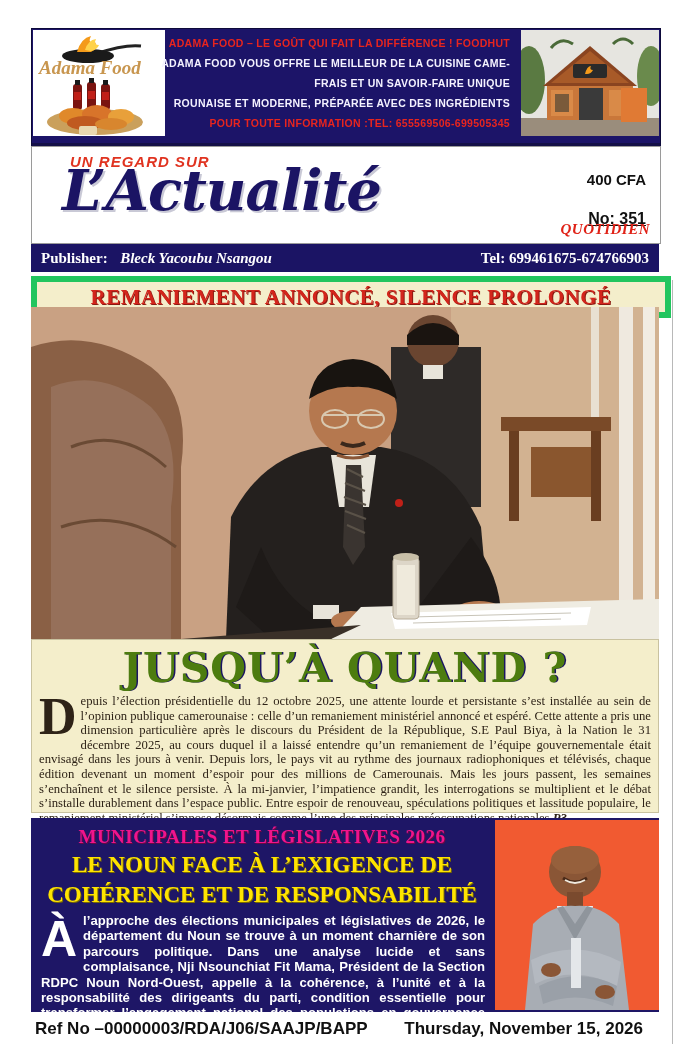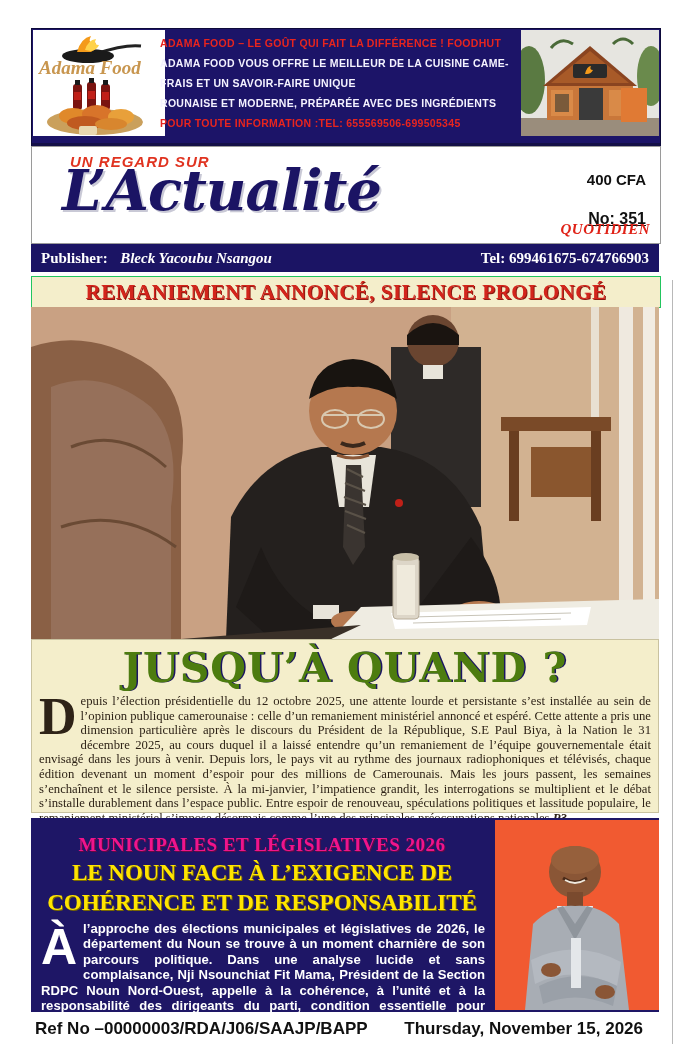--- a/index.html
+++ b/index.html
@@ -5,21 +5,21 @@
   html,body{margin:0;padding:0;background:#ffffff;}
   .page{position:relative;width:685px;height:1055px;background:#ffffff;overflow:hidden;
         font-family:"Liberation Sans",sans-serif;}
   .abs{position:absolute;}
 
   
   .ad-banner{left:31px;top:28px;width:628px;height:114px;background:#1c1468;
              border:1px solid #0d0a3a;border-bottom:6px solid #141048;}
   .ad-logo-box{left:1px;top:1px;width:132px;height:106px;background:#ffffff;}
   .ad-text{left:128px;top:0;width:350px;height:108px;display:flex;flex-direction:column;
-           justify-content:space-evenly;text-align:left;}
+           justify-content:space-evenly;text-align:right;}
   .ad-line{font-weight:bold;font-size:10.5px;letter-spacing:.3px;
            font-family:"Liberation Sans",sans-serif;}
   .ad-line.red{color:#e8251e;}
   .ad-line.white{color:#f4f2ff;}
   .ad-photo{left:489px;top:1px;width:138px;height:106px;}
 
   
   .masthead{left:31px;top:146px;width:628px;height:96px;background:#ffffff;
             border:1px solid #9a9a9a;}
   .tagline{left:38px;top:6px;color:#e03320;font-weight:bold;font-style:italic;
@@ -37,21 +37,21 @@
   .pubbar{left:31px;top:244px;width:628px;height:28px;background:#1b1464;color:#fff;
           display:flex;align-items:center;justify-content:space-between;
           padding:0 10px;box-sizing:border-box;}
   .publabel{font-weight:bold;font-size:15px;font-family:"Liberation Serif",serif;}
   .pubname{font-weight:bold;font-style:italic;font-size:15px;
            font-family:"Liberation Serif",serif;margin-left:8px;}
   .pubtel{font-weight:bold;font-size:15px;font-family:"Liberation Serif",serif;}
 
   
   .kicker1{left:31px;top:276px;width:628px;height:30px;background:#f4eecb;
-           border:1px solid #22c55e;display:flex;align-items:center;justify-content:center;}
+           border:6px solid #22c55e;display:flex;align-items:center;justify-content:center;}
   .kicker1 span{color:#d3251c;font-weight:bold;font-size:21px;letter-spacing:.5px;
                 font-family:"Liberation Serif",serif;text-shadow:1px 1px 0 #8a1a12;}
 
   
   .lead-photo{left:31px;top:307px;width:628px;height:332px;background:#c9a183;}
 
   
   .lead-block{left:31px;top:639px;width:628px;height:174px;background:#f4eecb;
               border:1px solid #c9c2a0;box-sizing:border-box;}
   .headline1{width:100%;text-align:center;margin-top:4px;color:#4d7c0f;
@@ -59,21 +59,21 @@
              letter-spacing:1px;text-shadow:1.5px 0 0 #1b1464;}
   .body1{margin:2px 7px 0 7px;color:#2e2317;font-family:"Liberation Serif",serif;
          font-size:12.7px;line-height:14.6px;text-align:justify;}
   .dropcap1{float:left;font-family:"Liberation Serif",serif;font-weight:bold;
             font-size:52px;line-height:42px;margin:2px 4px 0 0;color:#2e2317;}
   .pageref{font-style:italic;font-weight:bold;}
 
   
   .second-block{left:31px;top:818px;width:628px;height:194px;background:#1e1666;}
   .second-col{left:0;top:0;width:462px;height:194px;}
-  .kicker2{width:100%;text-align:center;margin-top:16px;color:#f0148c;font-weight:bold;
+  .kicker2{width:100%;text-align:center;margin-top:8px;color:#f0148c;font-weight:bold;
            font-size:19px;letter-spacing:.5px;font-family:"Liberation Serif",serif;
            text-shadow:1px 1px 0 #6a0a42;}
   .headline2{width:100%;text-align:center;color:#ffe400;font-weight:bold;font-size:23px;
              line-height:30px;font-family:"Liberation Serif",serif;margin-top:2px;
              text-shadow:1px 1px 0 #7a6a00;}
   .body2{margin:3px 8px 0 10px;color:#ffffff;font-family:"Liberation Sans",sans-serif;
          font-weight:bold;font-size:13.1px;line-height:15.4px;text-align:justify;}
   .dropcap2{float:left;font-family:"Liberation Sans",sans-serif;font-weight:bold;
             font-size:50px;line-height:44px;margin:4px 6px 0 0;color:#ffffff;}
   .second-photo{left:464px;top:2px;width:164px;height:190px;background:#f15a31;}

